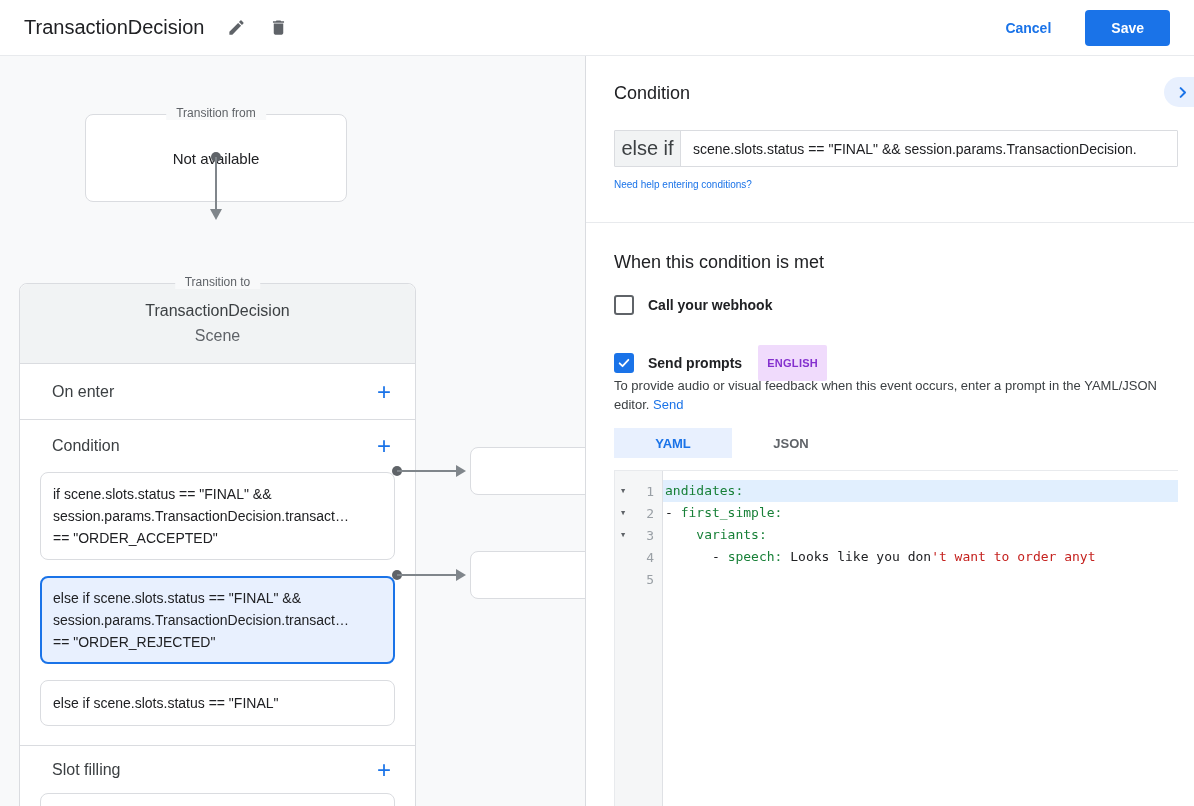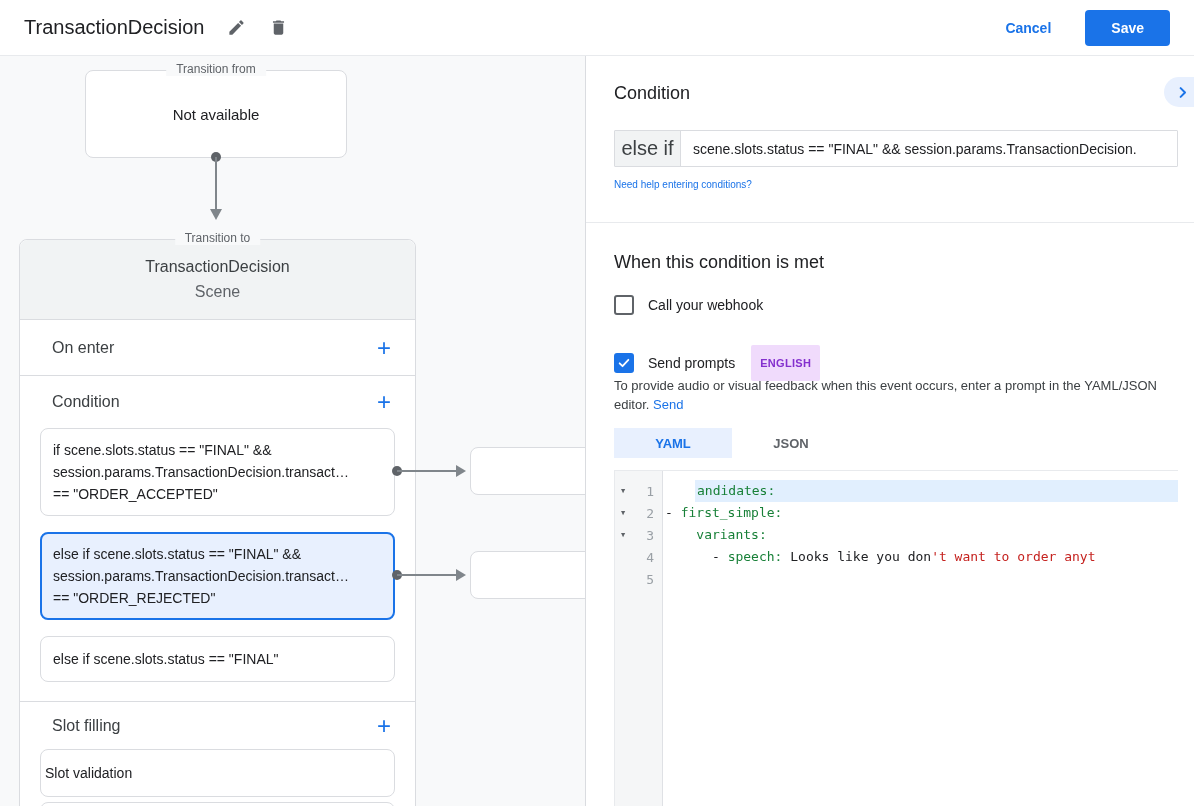--- a/index.html
+++ b/index.html
@@ -11,21 +11,21 @@
   .topbar-title { font-size:20px; color:#202124; }
   .topbar-icons { display:flex; align-items:center; gap:22px; margin-left:22px; }
   .icon-btn { width:20px; height:20px; cursor:pointer; display:flex; align-items:center; justify-content:center; }
   .topbar-spacer { flex:1; }
   .cancel-link { color:#1a73e8; font-size:14px; font-weight:700; margin-right:34px; cursor:pointer; }
   .save-btn { background:#1a73e8; color:#fff; font-size:14px; font-weight:700; border:none;
               border-radius:4px; padding:10px 26px; cursor:pointer; font-family:"Liberation Sans", sans-serif; }
 
   
   .canvas { position:absolute; left:0; top:55px; width:585px; height:751px; background:#f8f9fa; overflow:hidden; }
-  .fieldbox { position:absolute; background:#fff; border:1px solid #dadce0; border-radius:8px; }
+  .fieldbox { position:absolute; background:#fff; border:1px solid #dadce0; border-radius:8px;margin-top:44px; }
   .legend { position:absolute; top:-9px; left:50%; transform:translateX(-50%); background:#f8f9fa;
             padding:0 10px; font-size:12px; color:#5f6368; white-space:nowrap; }
   .tfrom { left:85px; top:15px; width:262px; height:88px; display:flex; align-items:center; justify-content:center; }
   .tfrom-label { font-size:15px; color:#202124; }
 
   .connectors { position:absolute; left:0; top:0; width:585px; height:751px; pointer-events:none; z-index:5; }
 
   
   .scene-card { position:absolute; left:19px; top:184px; width:397px; height:640px;
                 background:#fff; border:1px solid #dadce0; border-radius:8px; }
@@ -67,40 +67,40 @@
                 white-space:nowrap; overflow:hidden; }
   .help-link { position:absolute; left:28px; top:124px; font-size:10px; color:#1a73e8; cursor:pointer; }
   .panel-divider { position:absolute; left:0; top:167px; width:100%; height:1px; background:#e8eaed; }
   .when-title { position:absolute; left:28px; top:197px; font-size:18px; color:#202124; }
   .check-row { position:absolute; left:28px; display:flex; align-items:center; }
   .check-row.webhook { top:240px; }
   .check-row.prompts { top:290px; }
   .checkbox { width:20px; height:20px; border:2px solid #5f6368; border-radius:3px; background:#fff;
               cursor:pointer; flex:none; }
   .checkbox.checked { background:#1a73e8; border-color:#1a73e8; display:flex; align-items:center; justify-content:center; }
-  .check-label { font-size:14px; font-weight:400; color:#202124; margin-left:14px; }
+  .check-label { font-size:14px; font-weight:700; color:#202124; margin-left:14px; }
   .lang-badge { margin-left:16px; background:#f0dbfc; color:#8430ce; font-size:11px; font-weight:700;
                 letter-spacing:.3px; padding:12px 9px; border-radius:2px; }
   .panel-desc { position:absolute; left:28px; top:321px; width:572px; font-size:13px; color:#3c4043; line-height:19px; }
   .panel-desc .inline-link { color:#1a73e8; cursor:pointer; }
 
   .tabs { position:absolute; left:28px; top:373px; display:flex; }
   .tab { width:118px; height:30px; display:flex; align-items:center; justify-content:center;
          font-size:13px; font-weight:700; color:#5f6368; cursor:pointer; }
   .tab.active { background:#e8f0fe; color:#1a73e8; }
 
   .editor { position:absolute; left:28px; top:415px; width:564px; bottom:0; border-top:1px solid #e8eaed;
             border-left:1px solid #e8eaed; display:flex; font-family:"DejaVu Sans Mono", monospace; font-size:13px; }
   .gutter { width:48px; background:#f5f6f7; border-right:1px solid #dfe1e5; padding-top:9px; flex:none; }
   .gutter-row { height:22px; display:flex; align-items:center; }
   .fold { width:16px; font-size:7px; color:#5f6368; text-align:center; cursor:pointer; line-height:1; }
   .lnum { flex:1; text-align:right; padding-right:8px; color:#9aa0a6; font-size:13px; }
   .code { flex:1; padding-top:9px; overflow:hidden; cursor:text; }
   .code-line { height:22px; line-height:22px; white-space:pre; padding-left:2px; }
-  .code-line.hl { background:#e1effe;margin-left:32px; }
+  .code-line.hl { background:#e1effe; }
   .tok-key { color:#188038; }
   .tok-plain { color:#202124; }
   .tok-str { color:#c5221f; }
 </style>
 </head>
 <body>
 
 <div class="topbar">
   <div class="topbar-title">TransactionDecision</div>
   <div class="topbar-icons">

